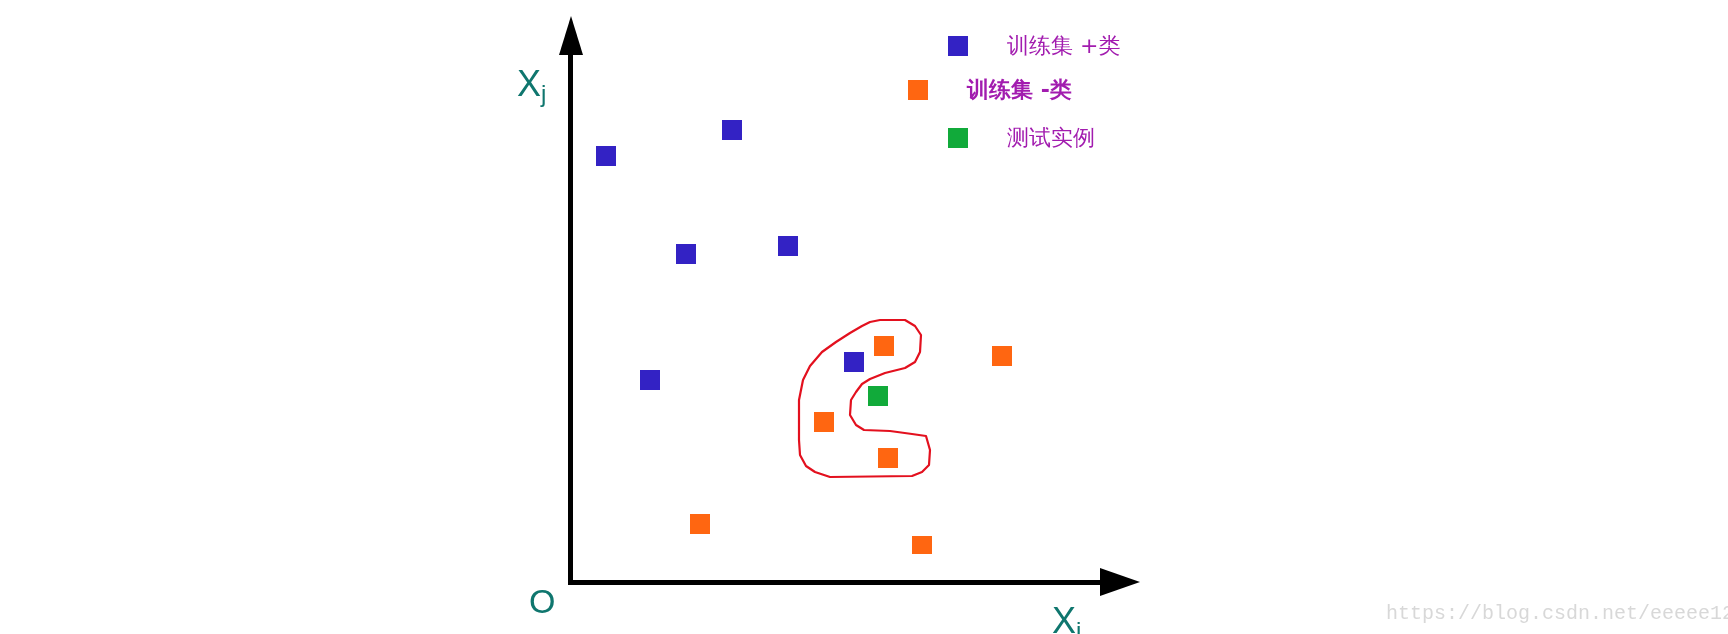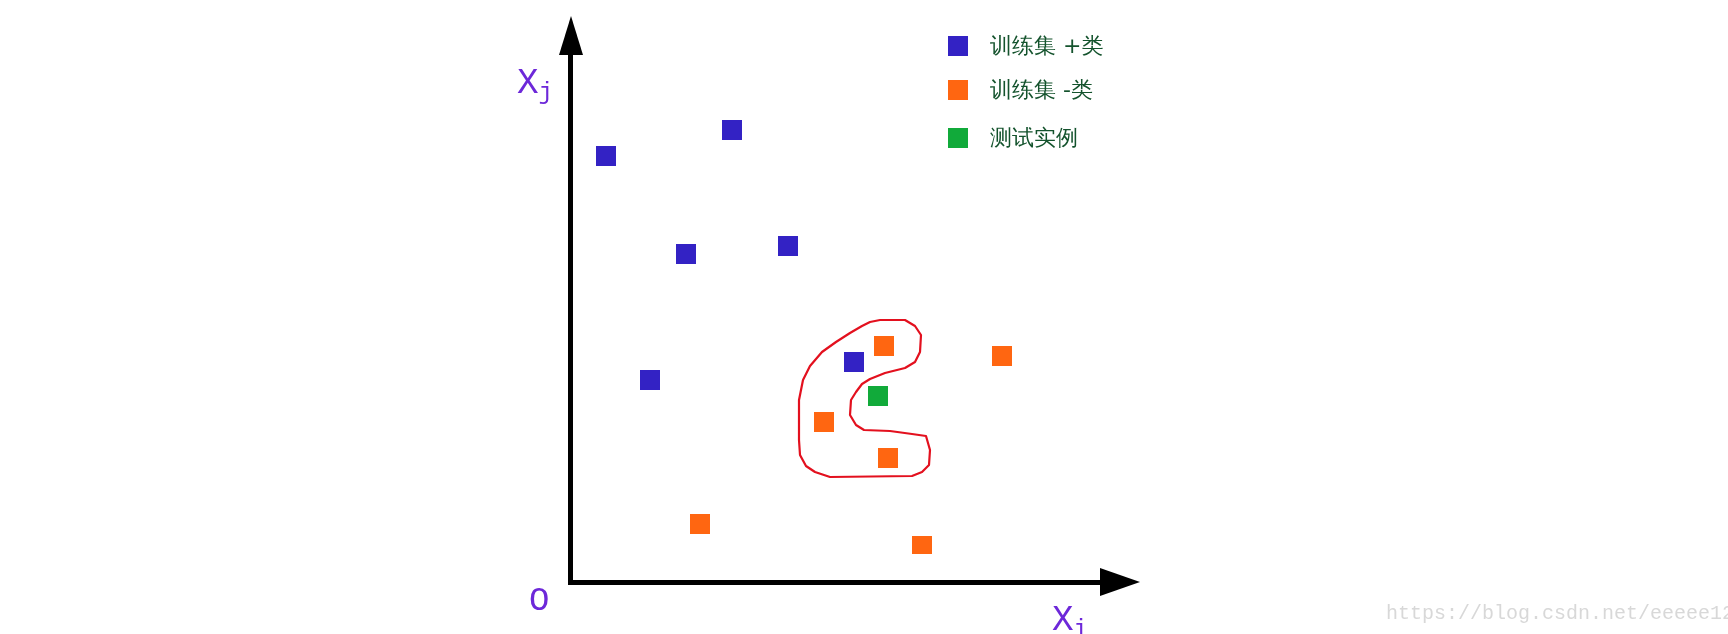--- a/index.html
+++ b/index.html
@@ -1,24 +1,24 @@
 <!DOCTYPE html>
 <html><head>
   <meta charset="utf-8">
   <style>
     html, body { margin: 0; padding: 0; background: #ffffff; }
     body { width: 1728px; height: 634px; position: relative; overflow: hidden;
            font-family: "DejaVu Sans", sans-serif; }
     #canvas { position: absolute; left: 0; top: 0; width: 1728px; height: 634px; }
-    .lbl { position: absolute; color: #6d28d9; font-family: Liberation Mono, monospace; }
+    .lbl { position: absolute; color: #0f766e; font-family: Liberation Sans, sans-serif; }
     .axis-label { font-size: 36px; line-height: 36px; }
     .axis-label sub { font-size: 24px; vertical-align: -6px; }
     .legend-item { position: absolute; display: flex; align-items: center; }
     .legend-swatch { width: 20px; height: 20px; display: inline-block; }
-    .legend-text { margin-left: 22px; font-size: 22px; color: #14532d; font-family: "DejaVu Sans", sans-serif; white-space: pre; }
+    .legend-text { margin-left: 39px; font-size: 22px; color: #a21caf; font-family: "DejaVu Sans", sans-serif; white-space: pre; }
     .watermark { position: absolute; left: 1386px; top: 602px; font-size: 20px; color: #d8d8d8;
                  font-family: "Liberation Mono", "DejaVu Sans Mono", monospace; }
   </style>
 </head>
 <body>
 
 <svg id="canvas" width="1728" height="634" viewBox="0 0 1728 634" xmlns="http://www.w3.org/2000/svg">
 
   <g>
     <rect x="568" y="50" width="5" height="535" fill="#000"></rect>
@@ -58,21 +58,21 @@
 <div class="lbl axis-label" style="left:1052px; top:588px;margin-top:15px;">
   <span>X</span><sub>i</sub>
 </div>
 <div class="lbl axis-label" style="left:529px; top:583px; font-size:34px;">O</div>
 
 <div>
   <div class="legend-item" style="left:948px; top:31px;">
     <span class="legend-swatch" style="background:#3322C4;"></span>
     <span class="legend-text">训练集 +类</span>
   </div>
-  <div class="legend-item" style="left:948px; top:75px;">
+  <div class="legend-item" style="left:908px; top:75px;font-weight:bold;">
     <span class="legend-swatch" style="background:#FF6611;"></span>
     <span class="legend-text">训练集 -类</span>
   </div>
   <div class="legend-item" style="left:948px; top:123px;">
     <span class="legend-swatch" style="background:#11AA3A;"></span>
     <span class="legend-text">测试实例</span>
   </div>
 </div>
 
 <div class="watermark">https://blog.csdn.net/eeeee123456</div>

